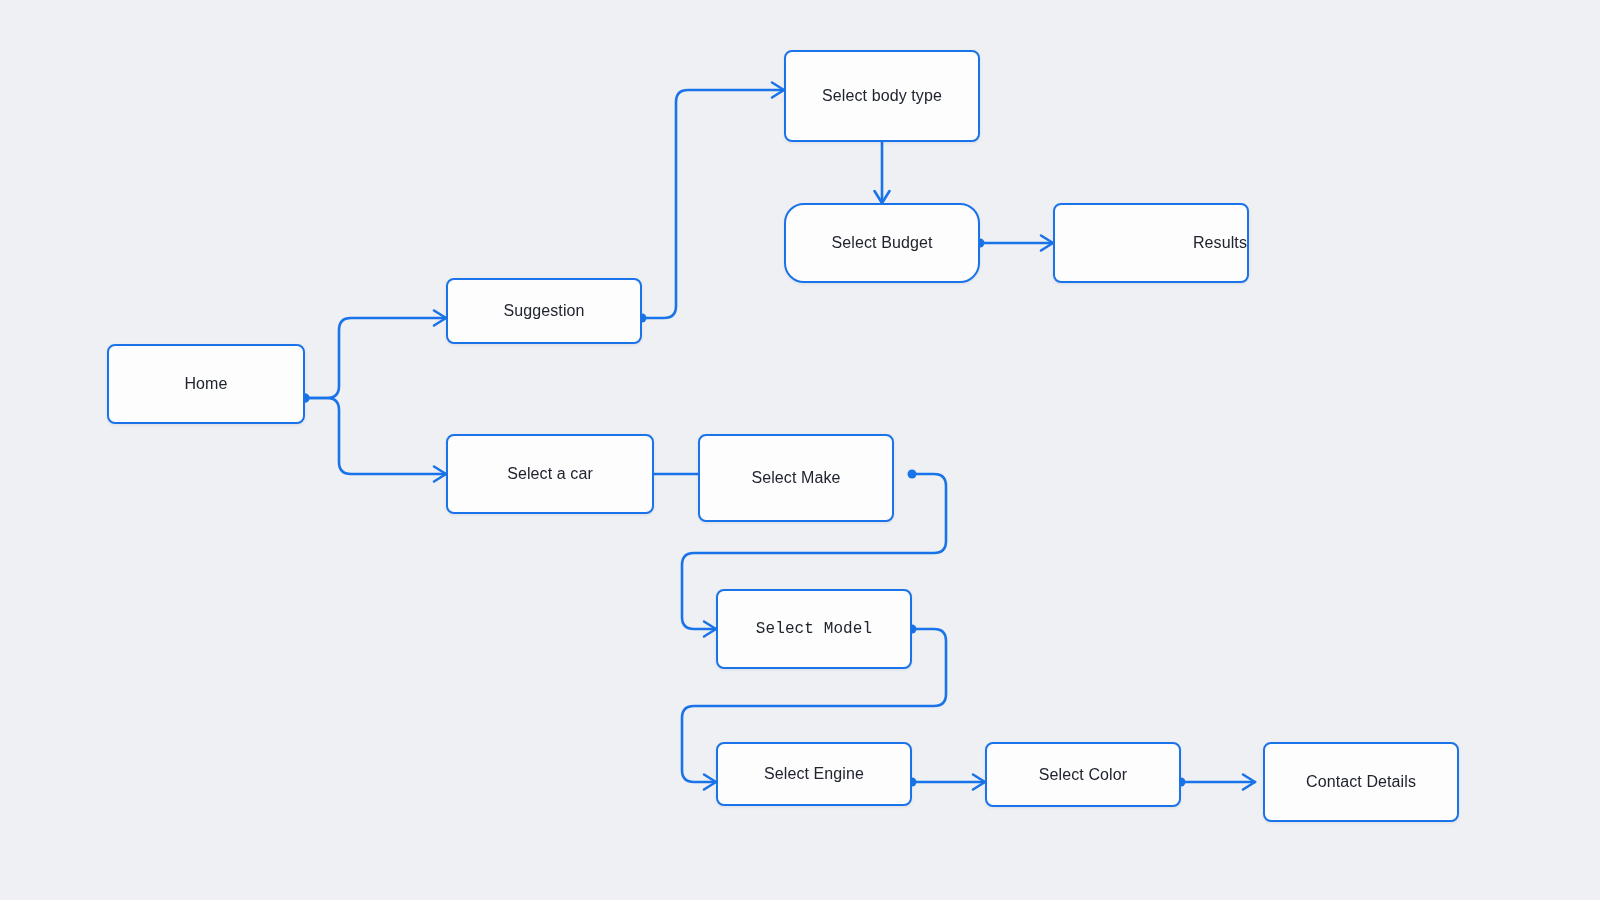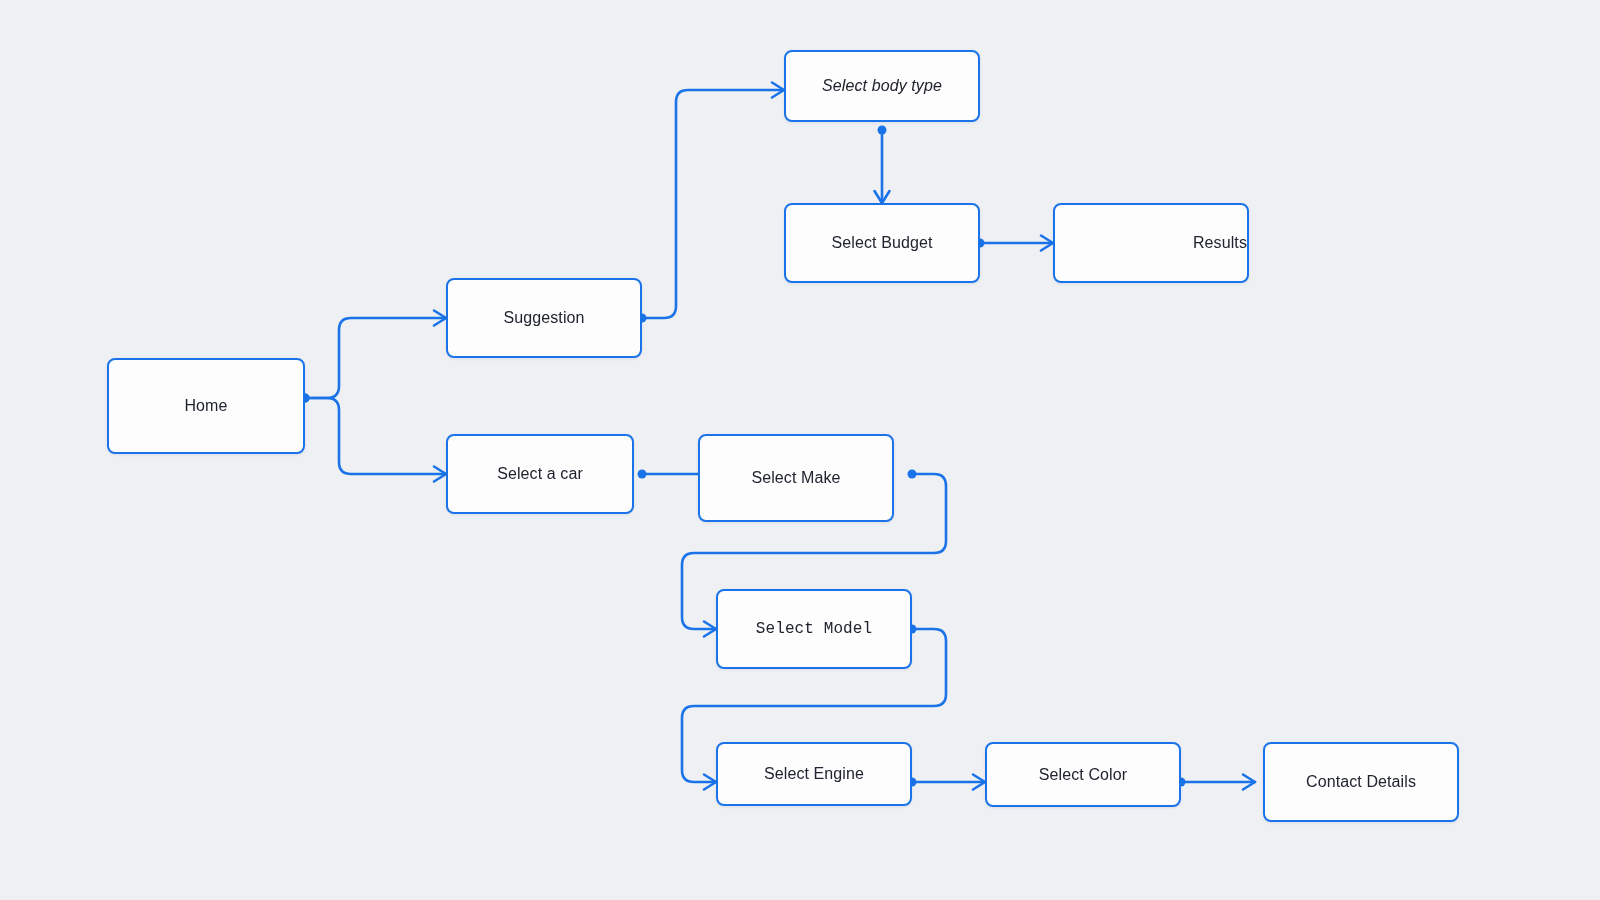--- a/index.html
+++ b/index.html
@@ -115,33 +115,33 @@
         <circle class="edge-dot" cx="912" cy="782" r="4.5"></circle>
         <path class="edge-arrow" d="M 973 789.5 L 985 782 L 973 774.5"></path>
       </g>
       <g>
         <path class="edge-path" d="M 1181 782 L 1255 782"></path>
         <circle class="edge-dot" cx="1181" cy="782" r="4.5"></circle>
         <path class="edge-arrow" d="M 1243 789.5 L 1255 782 L 1243 774.5"></path>
       </g>
     </svg>
   <div id="node-layer">
-      <div class="node" style="left: 107px; top: 358px; width: 198px; height: 96px; text-align: center;">
+      <div class="node" style="left: 107px; top: 344px; width: 198px; height: 80px; text-align: center;">
         <span class="node-label">Home</span>
       </div>
-      <div class="node" style="left: 446px; top: 278px; width: 196px; height: 80px;">
+      <div class="node" style="left: 446px; top: 278px; width: 196px; height: 66px;">
         <span class="node-label">Suggestion</span>
       </div>
-      <div class="node" style="left: 446px; top: 434px; width: 188px; height: 80px;">
+      <div class="node" style="left: 446px; top: 434px; width: 208px; height: 80px;">
         <span class="node-label">Select a car</span>
       </div>
-      <div class="node" style="left: 784px; top: 50px; width: 196px; height: 72px; font-style: italic;">
+      <div class="node" style="left: 784px; top: 50px; width: 196px; height: 92px;">
         <span class="node-label">Select body type</span>
       </div>
-      <div class="node" style="left: 784px; top: 203px; width: 196px; height: 80px;">
+      <div class="node" style="left: 784px; top: 203px; width: 196px; height: 80px; border-radius: 20px;">
         <span class="node-label">Select Budget</span>
       </div>
       <div class="node" style="left: 1053px; top: 203px; width: 196px; height: 80px; justify-content: flex-end;">
         <span class="node-label">Results</span>
       </div>
       <div class="node" style="left: 698px; top: 434px; width: 196px; height: 88px;">
         <span class="node-label">Select Make</span>
       </div>
       <div class="node" style="left: 716px; top: 589px; width: 196px; height: 80px; font-family: Liberation Mono, monospace;">
         <span class="node-label">Select Model</span>

